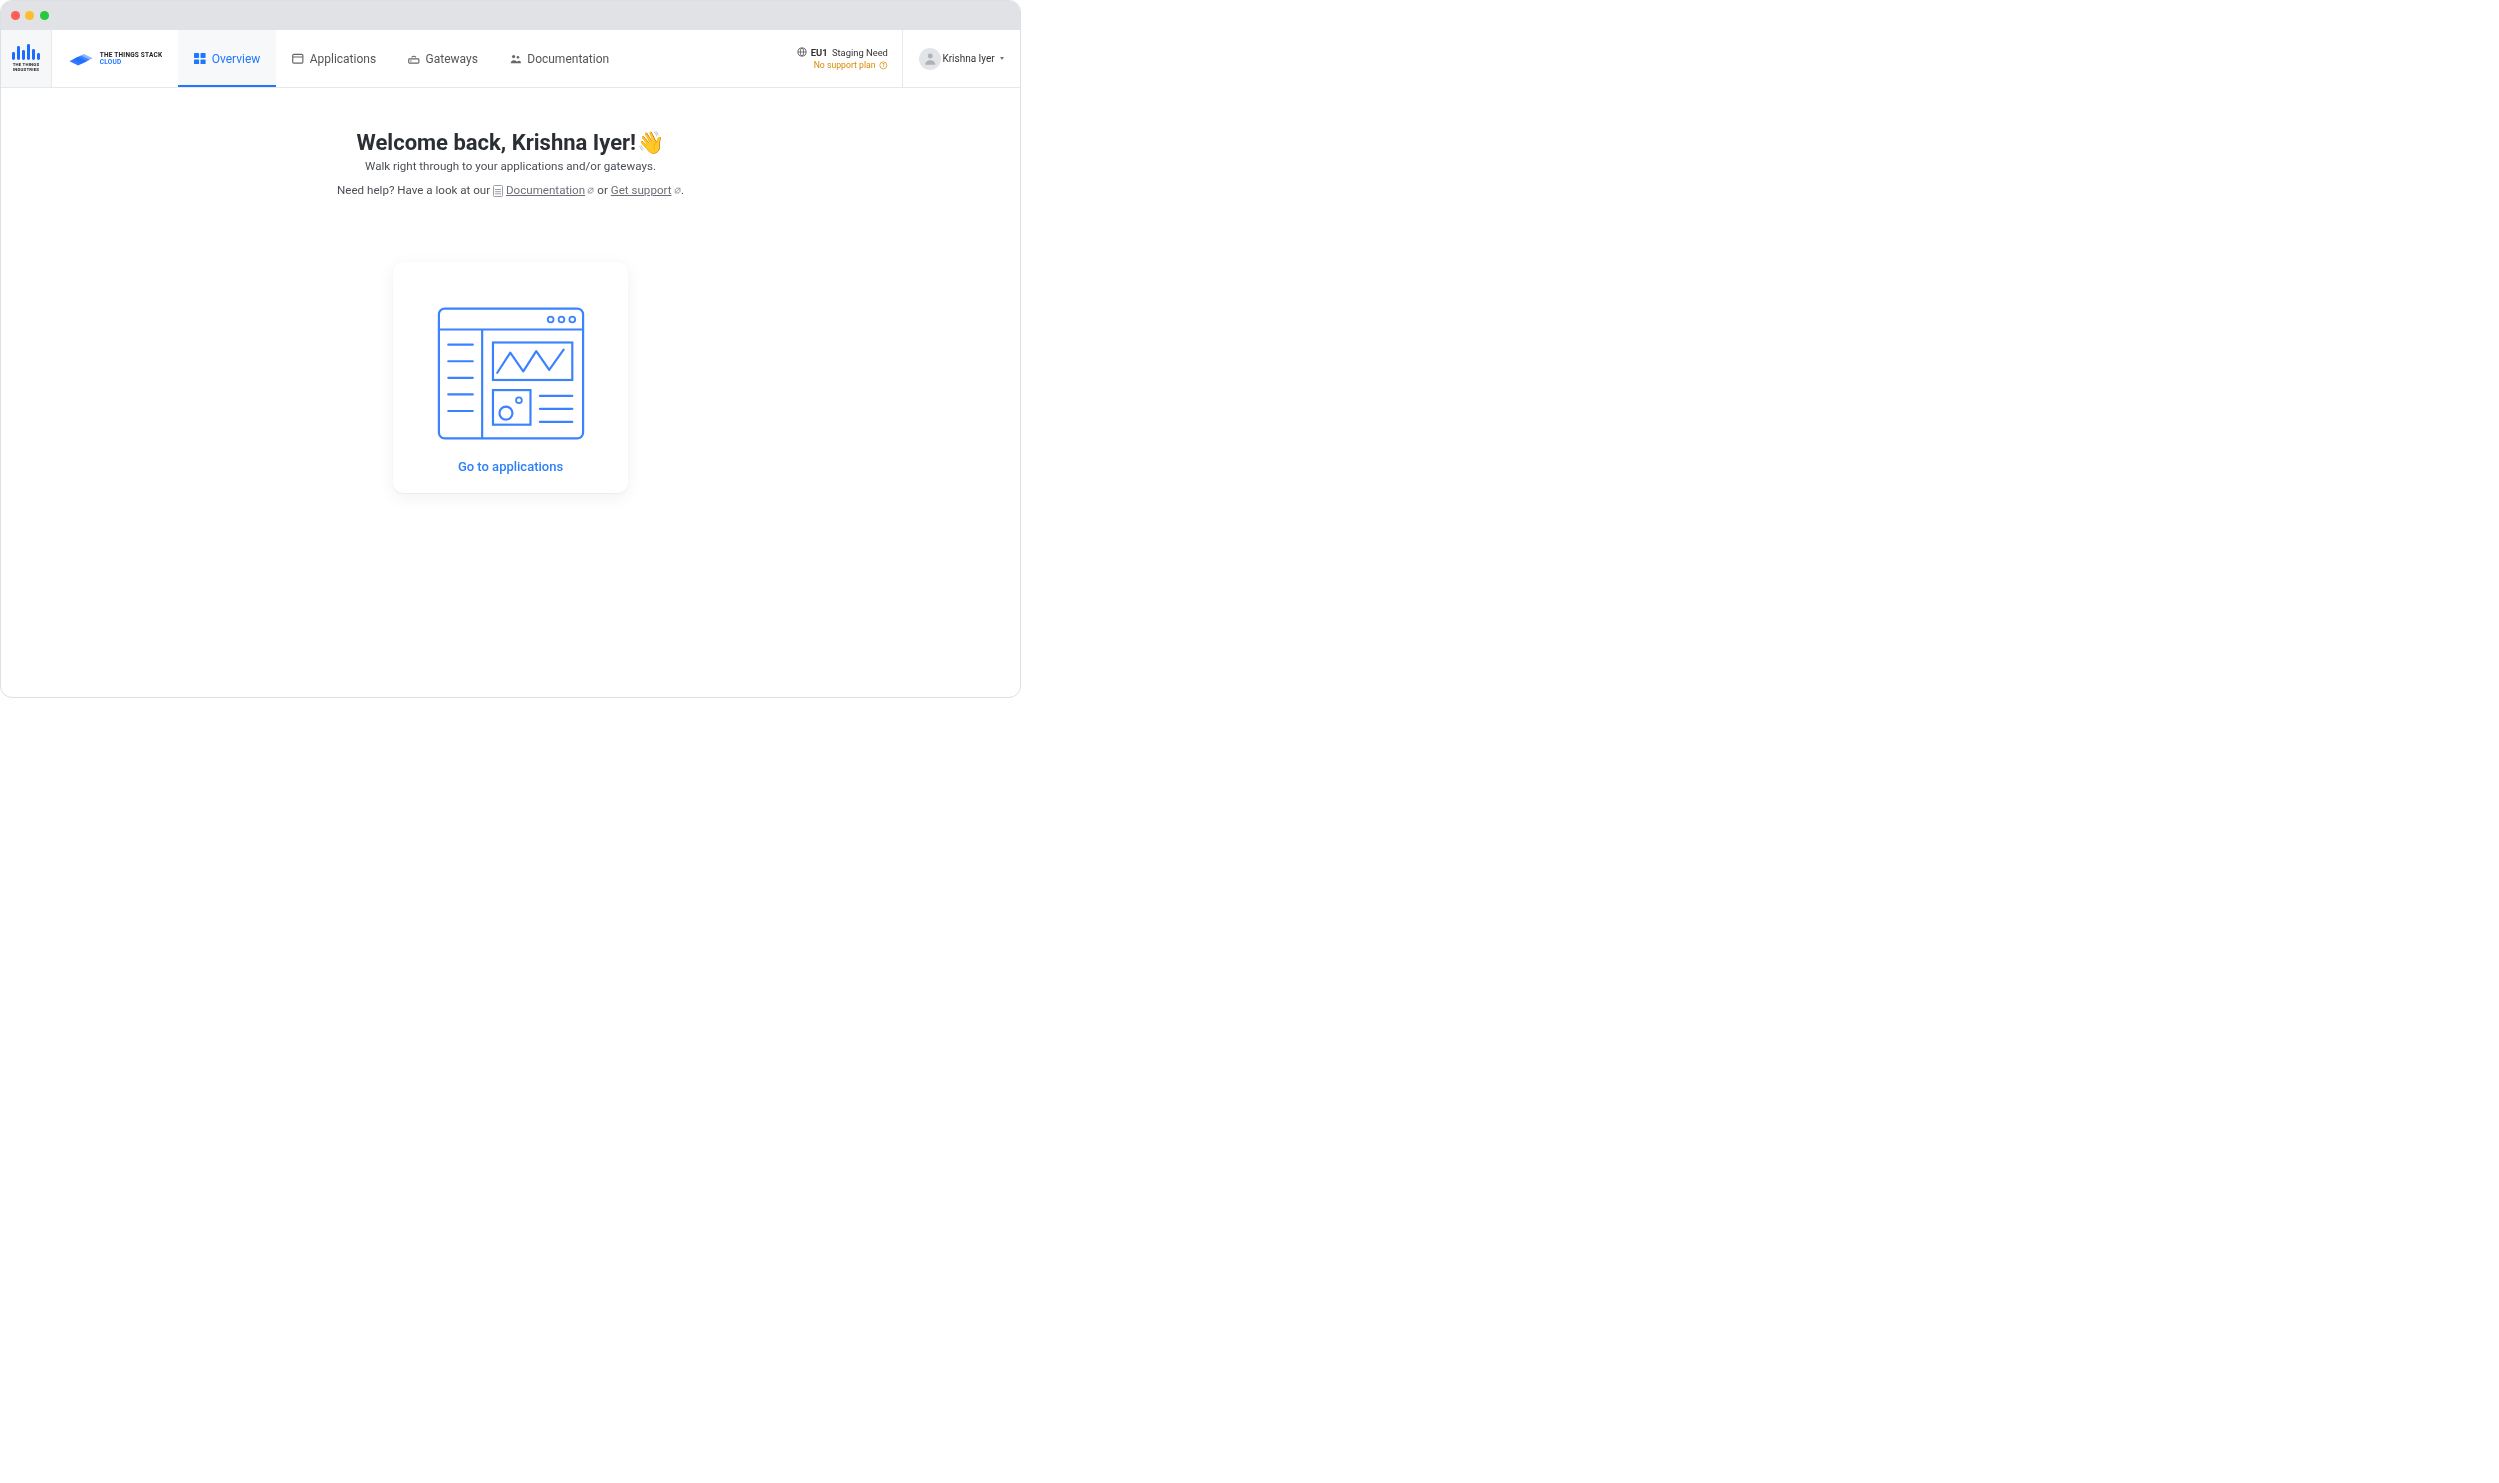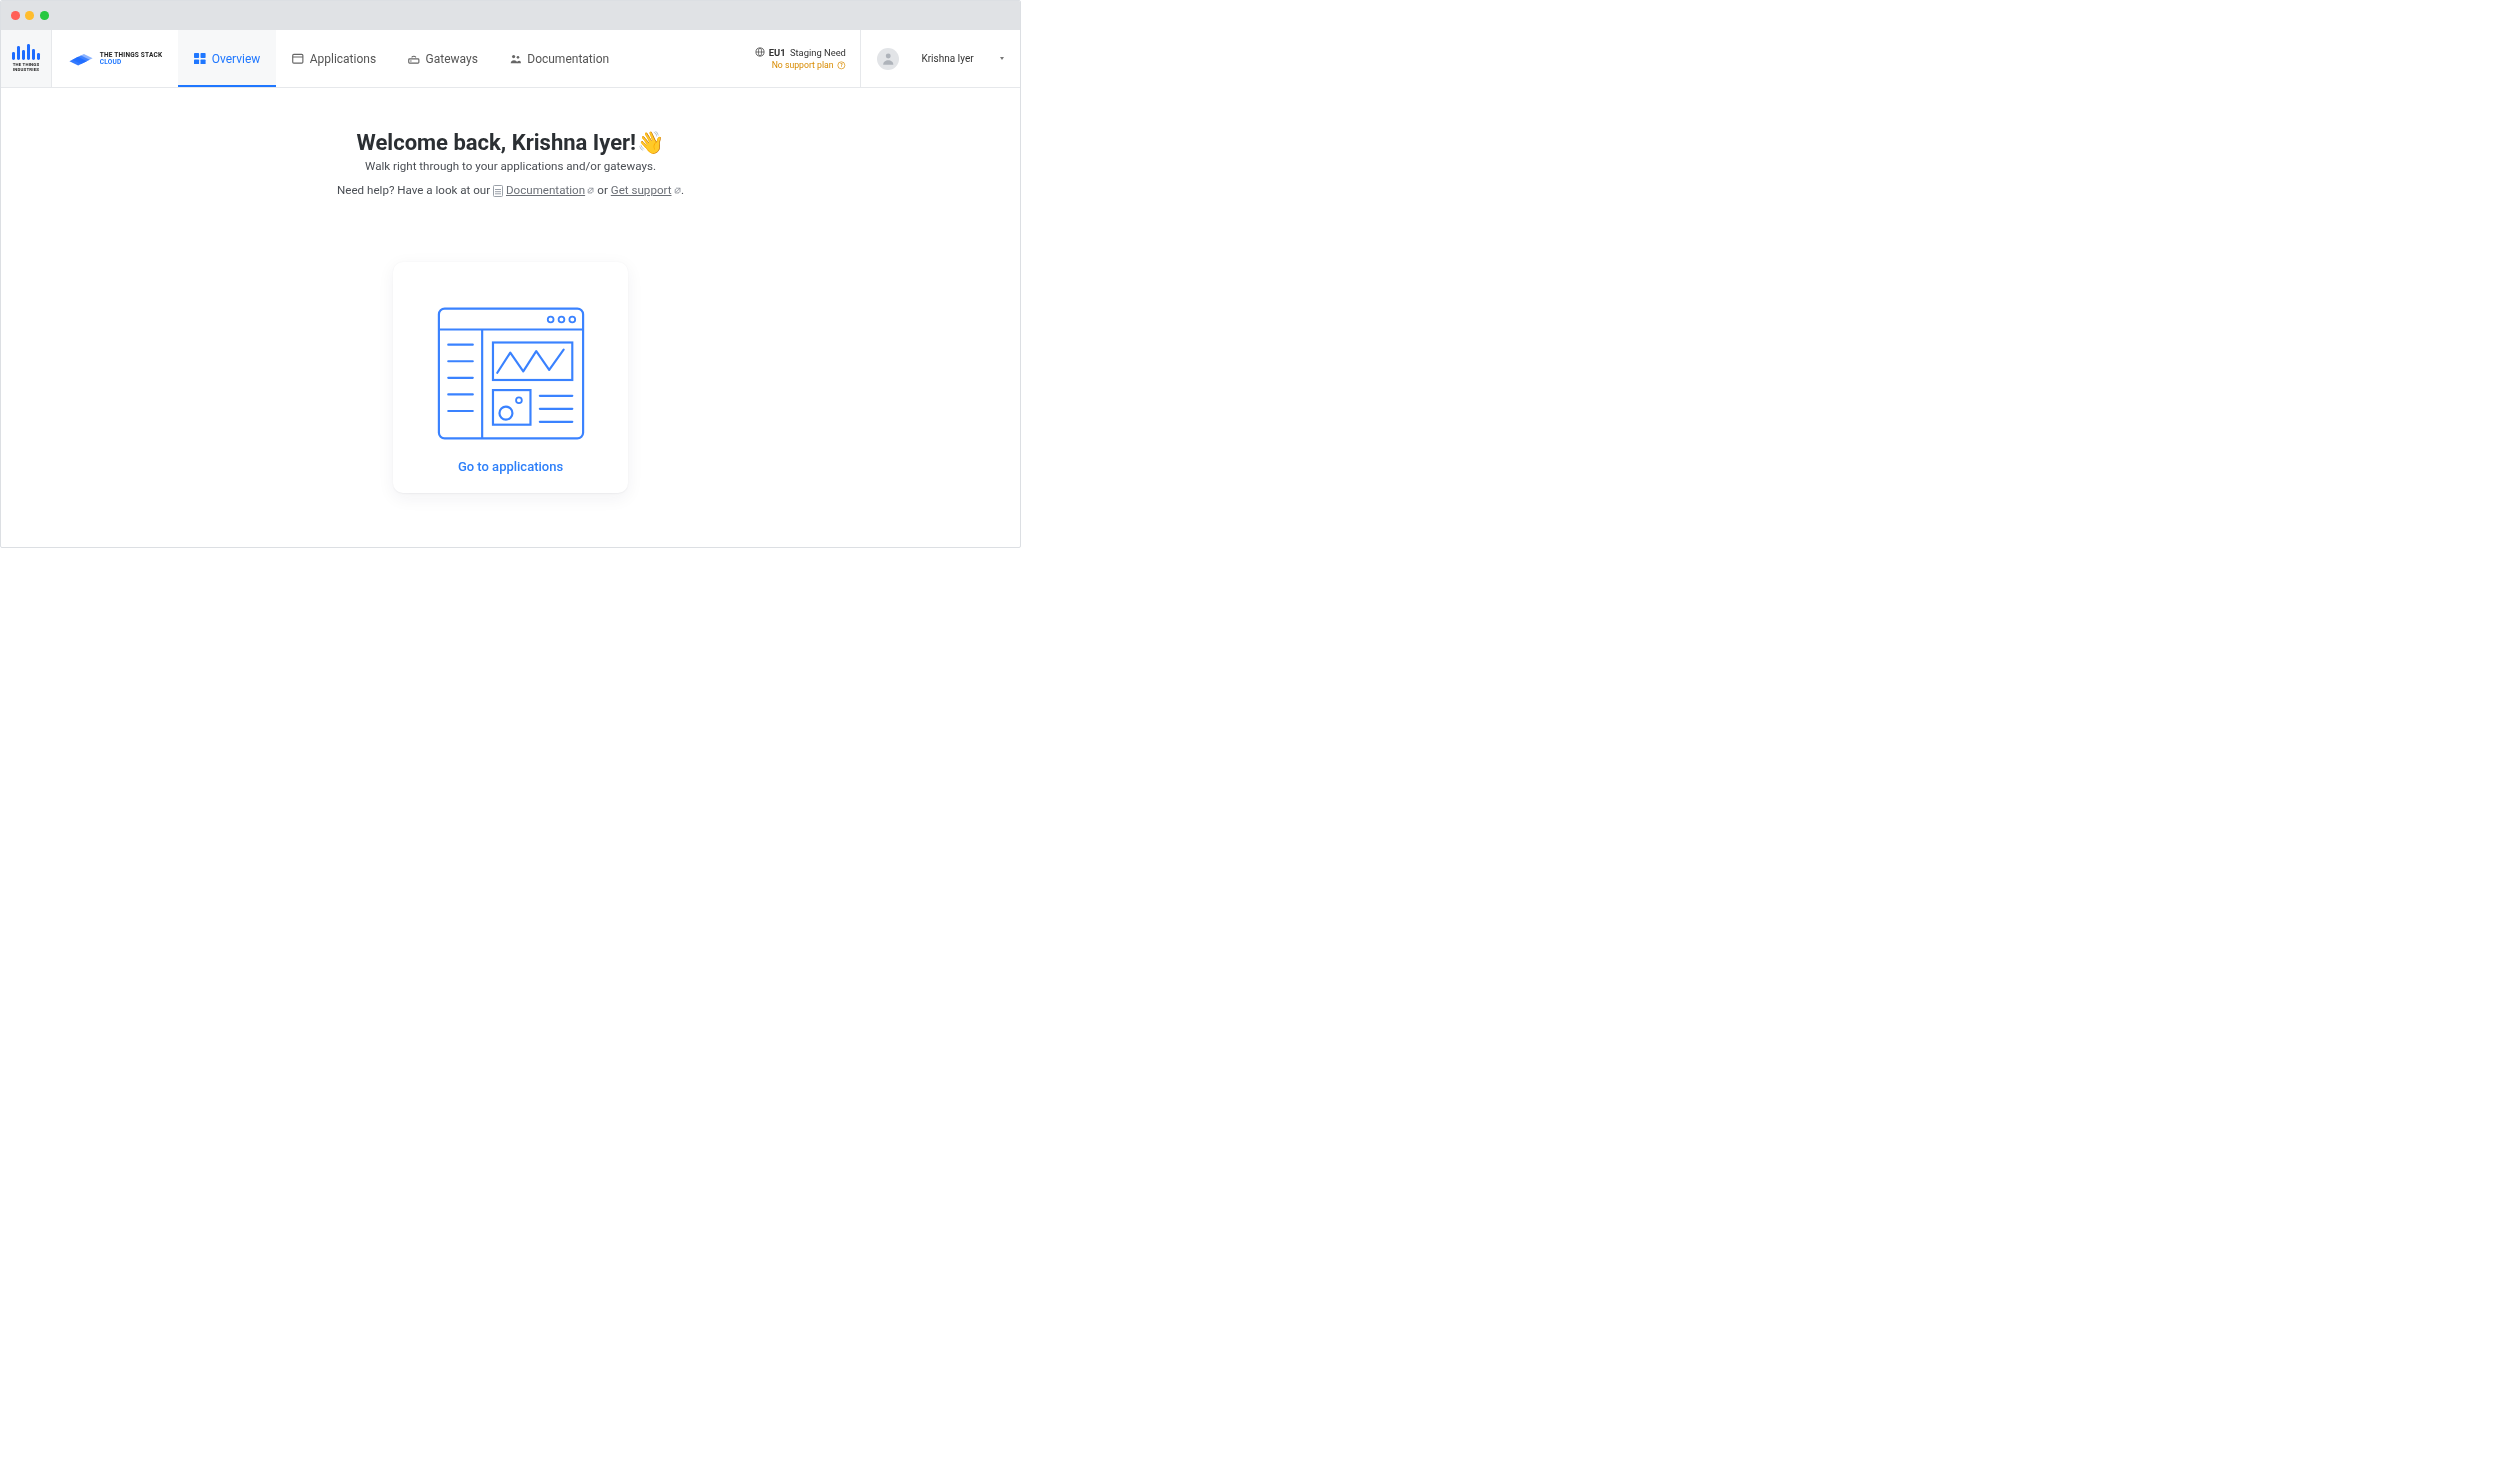--- a/index.html
+++ b/index.html
@@ -7,21 +7,21 @@
     --blue2:#2d7ff9;
     --text:#333;
     --muted:#666;
     --border:#e6e8eb;
     --topbar:#e0e2e5;
     --orange:#d88b00;
     --link:#6b6f76;
   }
   *{box-sizing:border-box;font-family:-apple-system,BlinkMacSystemFont,"Segoe UI",Roboto,Helvetica,Arial,sans-serif}
   html,body{margin:0;padding:0;width:100%;height:100%;background:#fff}
-  .window{width:1021px;height:548px;border:0.7px solid #dcdfe3;border-radius:2px;overflow:hidden;position:relative;background:#fff}
+  .window{width:1021px;height:698px;border:0.7px solid #dcdfe3;border-radius:12px;overflow:hidden;position:relative;background:#fff}
   .titlebar{height:29px;background:var(--topbar);display:flex;align-items:center;padding:0 10px;gap:5.8px}
   .tl-dot{width:8.7px;height:8.7px;border-radius:50%}
   .tl-red{background:#ff5f57}
   .tl-yellow{background:#ffbd2e}
   .tl-green{background:#28c840}
 
   .header{height:58px;display:flex;align-items:stretch;border-bottom:0.7px solid var(--border);background:#fff}
   .brand-box{width:51px;display:flex;align-items:center;justify-content:center;border-right:0.7px solid var(--border);background:#f6f7f8}
   .brand-box2{display:flex;align-items:center;justify-content:center;padding:0 16px;background:#fff;gap:7.2px}
   .logo-bars{display:flex;align-items:flex-end;gap:1.4px}
@@ -34,21 +34,21 @@
   .nav-item{display:flex;align-items:center;gap:5.8px;padding:0 16px;font-size:12px;color:#555;cursor:pointer;position:relative}
   .nav-item.active{color:var(--blue);background:#f7f8f9}
   .nav-item.active::after{content:"";position:absolute;left:0;right:0;bottom:0;height:2.2px;background:var(--blue)}
   .nav-icon{width:11.6px;height:11.6px;flex:0 0 11.6px}
 
   .header-right{margin-left:auto;display:flex;align-items:stretch}
   .cluster{display:flex;flex-direction:column;align-items:flex-end;justify-content:center;padding:0 14.5px;gap:2.9px}
   .cluster-top{display:flex;align-items:center;gap:4.3px;font-size:9.4px;color:#333}
   .cluster-top .region{font-weight:700}
   .cluster-bottom{display:flex;align-items:center;gap:3.6px;font-size:8.7px;color:var(--orange)}
-  .user-box{display:flex;align-items:center;gap:22px;padding:0 16px;border-left:0.7px solid var(--border);cursor:pointer}
+  .user-box{display:flex;align-items:center;gap:1px;padding:0 16px;border-left:0.7px solid var(--border);cursor:pointer}
   .avatar{width:22px;height:22px;border-radius:50%;background:#e2e4e7;display:flex;align-items:center;justify-content:center}
   .caret{width:0;height:0;border-left:2.9px solid transparent;border-right:2.9px solid transparent;border-top:3.6px solid #777;margin-left:4.3px}
 
   .content{padding:42px 29px 0;display:flex;flex-direction:column;align-items:center}
   .welcome{font-size:22px;font-weight:700;color:#2b2f33;display:flex;align-items:center;gap:1px}
   .subtitle{margin-top:4px;font-size:11.6px;color:#4a4e54}
   .help-line{margin-top:10px;font-size:11.6px;color:#4a4e54}
   .help-line a{color:var(--link);text-decoration:underline}
   .doc-icon{display:inline-flex;align-items:center;justify-content:center;width:10px;height:11.6px;border:1.1px solid #9aa0a8;border-radius:1.4px;position:relative;margin-right:2.9px;vertical-align:text-bottom}
   .doc-icon::before{content:"";position:absolute;top:2.2px;left:1.4px;right:1.4px;height:1.1px;background:#9aa0a8;box-shadow:0 2.2px 0 #9aa0a8,0 4.3px 0 #9aa0a8}

